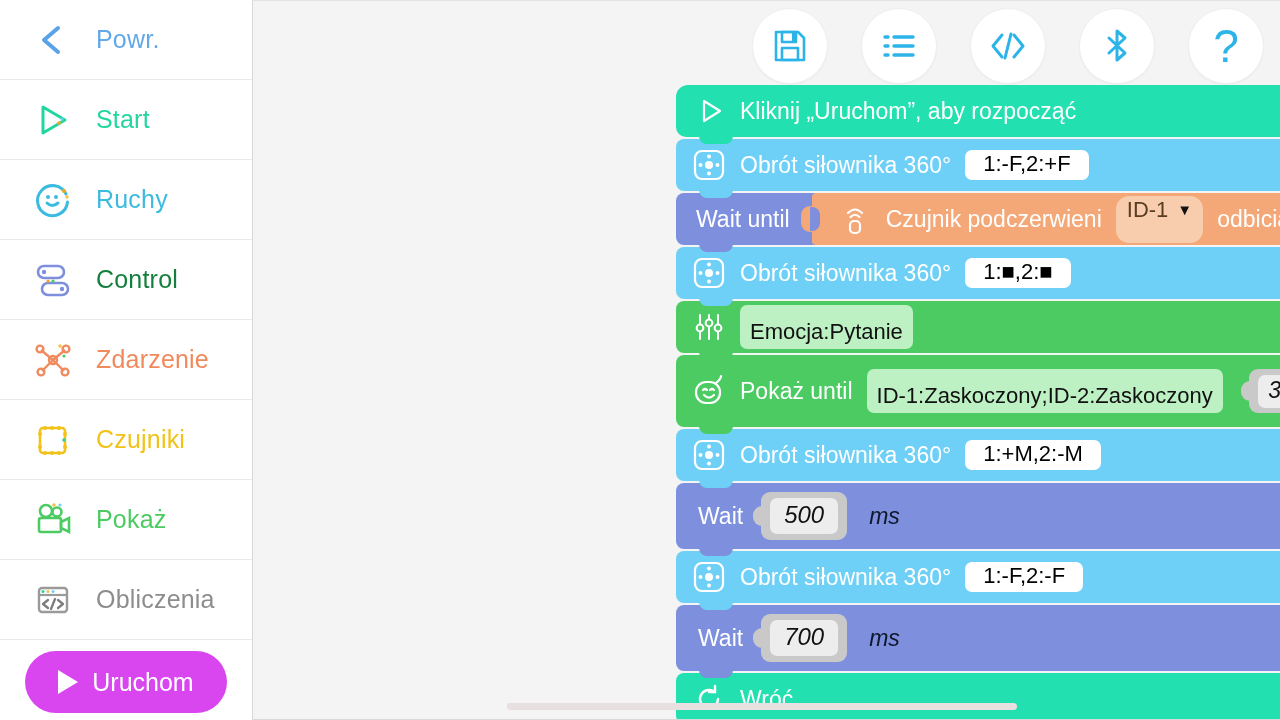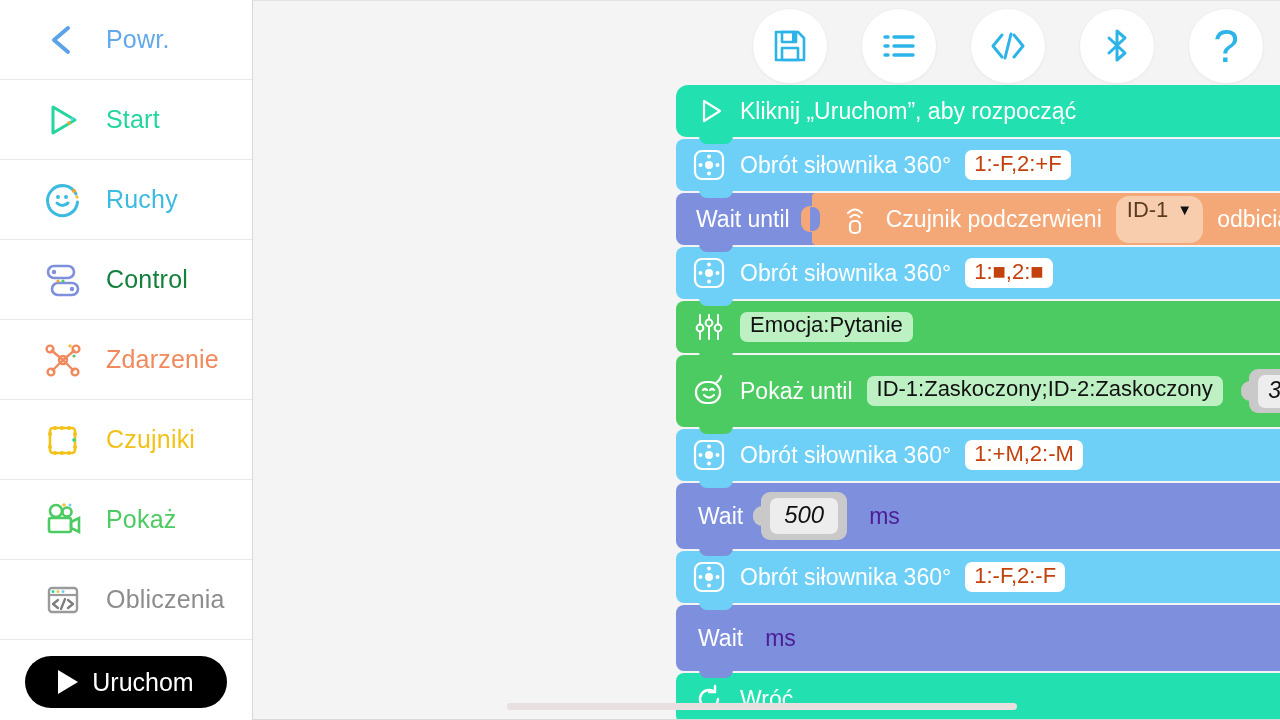--- a/index.html
+++ b/index.html
@@ -17,34 +17,34 @@
     background: #ffffff;
     border-right: 1px solid #d8d8d8;
     display: flex; flex-direction: column;
     flex: 0 0 253px;
     position: relative; z-index: 5;
   }
   .side-row {
     height: 80px;
     display: flex; align-items: center;
     border-bottom: 1px solid #e9e9e9;
-    padding-left: 42px;
+    padding-left: 32px;
     gap: 22px;
   }
   .side-row .ico { width: 42px; height: 42px; display: flex; align-items: center; justify-content: center; flex: 0 0 42px; }
   .side-row .lbl { font-size: 25px; letter-spacing: .2px; }
   .side-back .lbl { color: #63a8e8; }
   .side-run-wrap {
     flex: 1 1 auto;
     display: flex; align-items: center; justify-content: center;
     padding-top: 4px;
   }
   .run-btn {
-    width: 202px; height: 52px; border-radius: 31px;
-    background: #000000;
+    width: 202px; height: 62px; border-radius: 31px;
+    background: #d946ef;
     display: flex; align-items: center; justify-content: center;
     gap: 14px; border: none; cursor: pointer;
   }
   .run-btn .play-tri {
     width: 0; height: 0;
     border-left: 20px solid #ffffff;
     border-top: 12px solid transparent;
     border-bottom: 12px solid transparent;
   }
   .run-btn .lbl { color: #ffffff; font-size: 25px; }
@@ -134,30 +134,30 @@
   .b-return {
     height: 52px; border-radius: 8px 8px 10px 10px;
     background: #23e0b0;
     padding: 0 26px 0 16px; gap: 14px;
     margin-top: 2px;
   }
   .b-return::after { display: none; }
 
   
   .pill-white {
-    background: #ffffff; color: #c2410c;
+    background: #ffffff; color: #000000;
     border-radius: 7px;
-    padding: 3px 9px 5px;
+    padding: 3px 18px 5px;
     font-size: 22px; line-height: 1;
     white-space: nowrap;
   }
   .pill-lgreen {
     background: #bdf0c3; color: #111111;
     border-radius: 7px;
-    padding: 2px 10px 6px;
+    padding: 16px 10px 6px;
     font-size: 22px; line-height: 1;
     white-space: nowrap;
   }
   .pill-dd {
     background: #f8cdae; color: #5a3c22;
     border-radius: 13px;
     padding: 3px 11px 22px;
     font-size: 22px; line-height: 1;
     display: inline-flex; align-items: center; gap: 9px;
     white-space: nowrap;
@@ -187,21 +187,21 @@
     background: #ededed; color: #111;
     border-radius: 7px;
     padding: 5px 14px 7px;
     font-size: 24px; line-height: 1;
     min-width: 56px; text-align: center;
   }
   .socket-sm { height: 44px; min-width: 52px; margin-left: 12px; }
   .socket-sm .num { min-width: 26px; padding: 4px 10px 6px; font-size: 23px; }
 
   .lbl-plain { font-size: 23px; color: #fff; white-space: nowrap; }
-  .lbl-ms { font-size: 23px; color: #4c1d95; margin-left: 14px; }
+  .lbl-ms { font-size: 23px; color: #0f172a; margin-left: 14px; font-style: italic; }
 
   
   .bool-slot {
     position: relative;
     background: #f7a濃;
     height: 52px;
     display: flex; align-items: center;
     margin-left: 22px;
     background: #f6a873;
     background: #f5a877;
@@ -567,20 +567,23 @@
             <circle cx="8.5" cy="17" r="2" fill="#ffffff"></circle>
               <circle cx="25.5" cy="17" r="2" fill="#ffffff"></circle>
           </svg>
         </span>
         <span class="lbl-plain">Obrót siłownika 360°</span>
         <span class="pill-white">1:-F,2:-F</span>
       </div>
 
       <div class="blk b-wait">
         <span class="lbl-plain">Wait</span>
+        <span class="socket">
+          <span class="num">700</span>
+        </span>
         <span class="lbl-ms">ms</span>
       </div>
 
       <div class="blk b-return">
         <span class="bico">
           <svg width="34" height="34" viewBox="0 0 34 34">
             <g fill="none" stroke="#ffffff" stroke-width="2.4" stroke-linecap="round">
               <path d="M26 17a9 9 0 1 1-3.5-7.1"></path>
               <polyline points="23,4 23,10 17,10"></polyline>
             </g>

